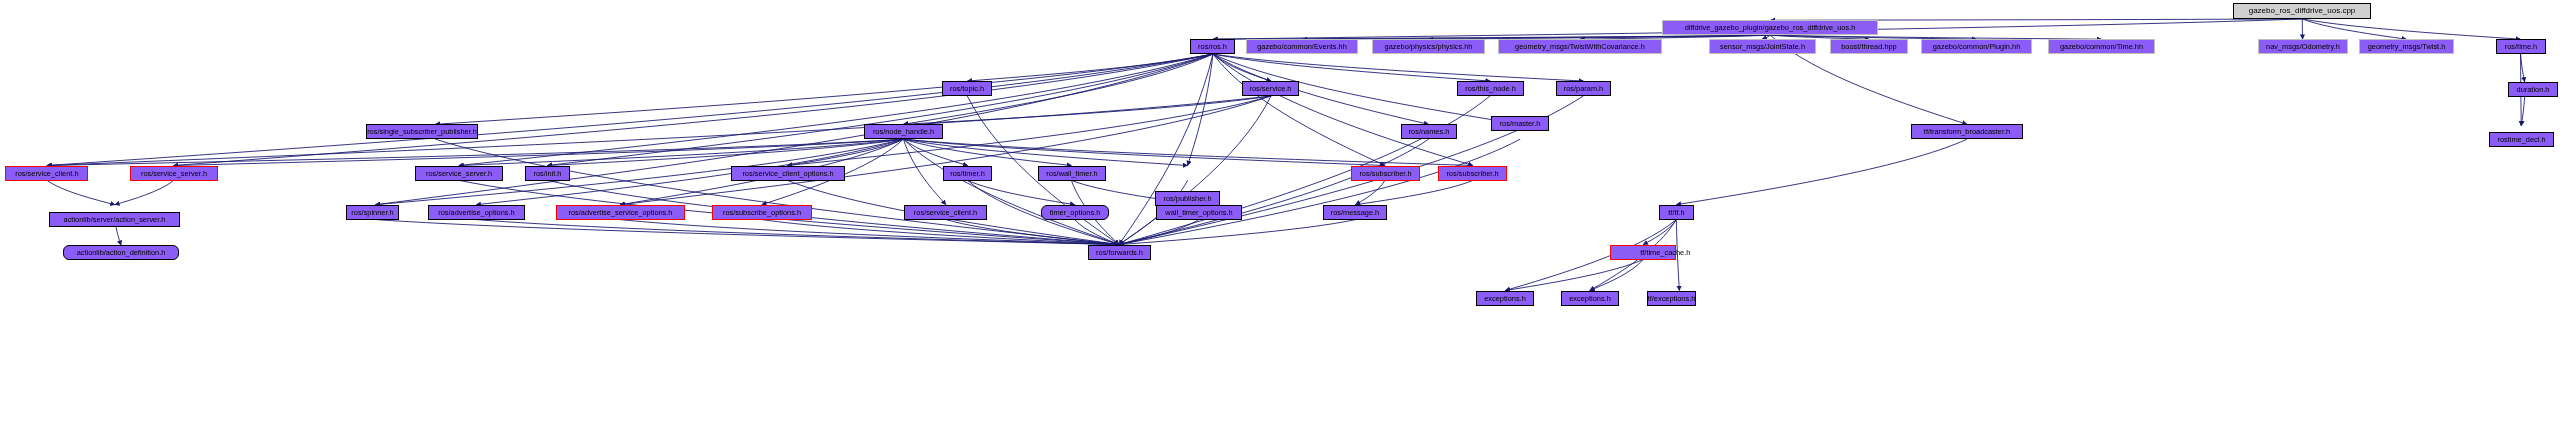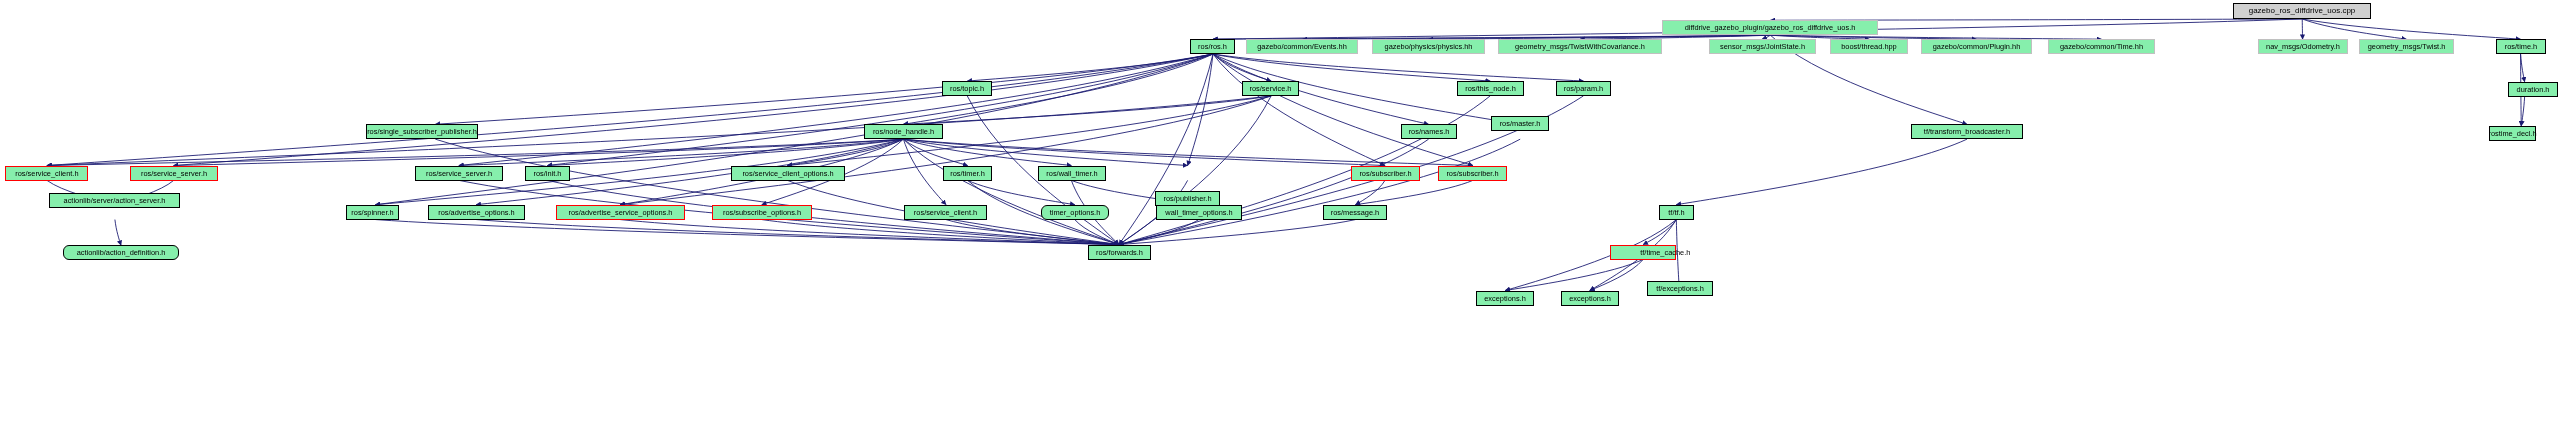--- a/index.html
+++ b/index.html
@@ -23,21 +23,21 @@
     height: 429px;
     pointer-events: none;
   }
   .node {
     position: absolute;
     box-sizing: border-box;
     display: flex;
     align-items: center;
     justify-content: center;
     white-space: nowrap;
-    background: #86efac;
+    background: #8b5cf6;
     border: 0.7px solid #c0c0c0;
     color: #000000;
     font-size: 7.4px;
     line-height: 1;
     height: 15px;
     padding: 0 3.4px;
     letter-spacing: 0px;
   }
   .node.solid {
     border: 0.7px solid #000000;
@@ -175,21 +175,21 @@
       </div>
       <div class="node " style="left: 2359px; top: 39px; width: 95px;">
         <span class="node-label">geometry_msgs/Twist.h</span>
       </div>
       <div class="node solid" style="left: 2496px; top: 39px; width: 50px;">
         <span class="node-label">ros/time.h</span>
       </div>
       <div class="node solid" style="left: 2500px; top: 82px; width: 50px; margin-left: 8px;">
         <span class="node-label">duration.h</span>
       </div>
-      <div class="node solid" style="left: 2489px; top: 126px; width: 47px;">
+      <div class="node solid" style="left: 2489px; top: 132px; width: 65px;">
         <span class="node-label">rostime_decl.h</span>
       </div>
       <div class="node solid" style="left: 1190px; top: 39px; width: 45px;">
         <span class="node-label">ros/ros.h</span>
       </div>
       <div class="node " style="left: 1246px; top: 39px; width: 112px;">
         <span class="node-label">gazebo/common/Events.hh</span>
       </div>
       <div class="node " style="left: 1372px; top: 39px; width: 113px;">
         <span class="node-label">gazebo/physics/physics.hh</span>
@@ -289,33 +289,33 @@
       </div>
       <div class="node solid" style="left: 1323px; top: 205px; width: 64px;">
         <span class="node-label">ros/message.h</span>
       </div>
       <div class="node solid" style="left: 1659px; top: 205px; width: 35px;">
         <span class="node-label">tf/tf.h</span>
       </div>
       <div class="node red" style="left: 1610px; top: 245px; width: 66px; padding-left: 48px;">
         <span class="node-label">tf/time_cache.h</span>
       </div>
-      <div class="node solid" style="left: 49px; top: 193px; width: 131px;">
+      <div class="node solid" style="left: 49px; top: 212px; width: 131px;">
         <span class="node-label">actionlib/server/action_server.h</span>
       </div>
       <div class="node solid" style="left: 63px; top: 245px; width: 116px; border-radius: 6px;">
         <span class="node-label">actionlib/action_definition.h</span>
       </div>
       <div class="node solid" style="left: 1088px; top: 245px; width: 63px;">
         <span class="node-label">ros/forwards.h</span>
       </div>
       <div class="node solid" style="left: 1476px; top: 291px; width: 58px;">
         <span class="node-label">exceptions.h</span>
       </div>
       <div class="node solid" style="left: 1561px; top: 291px; width: 58px;">
         <span class="node-label">exceptions.h</span>
       </div>
-      <div class="node solid" style="left: 1647px; top: 281px; width: 66px;">
+      <div class="node solid" style="left: 1647px; top: 291px; width: 49px;">
         <span class="node-label">tf/exceptions.h</span>
       </div>
     </div>
 </div>
 
 
 </body></html>

